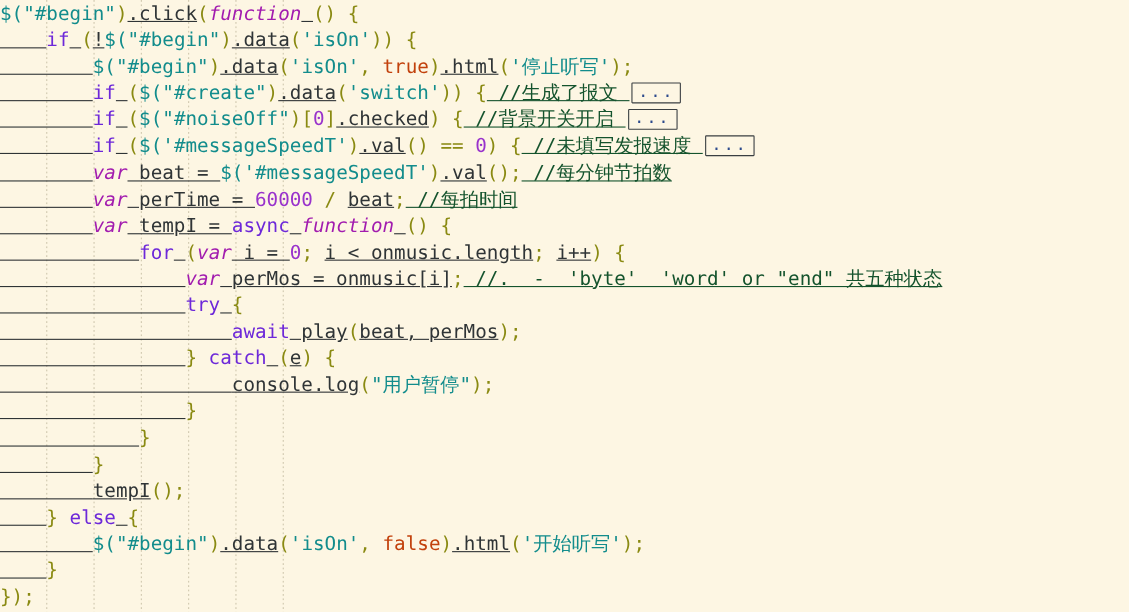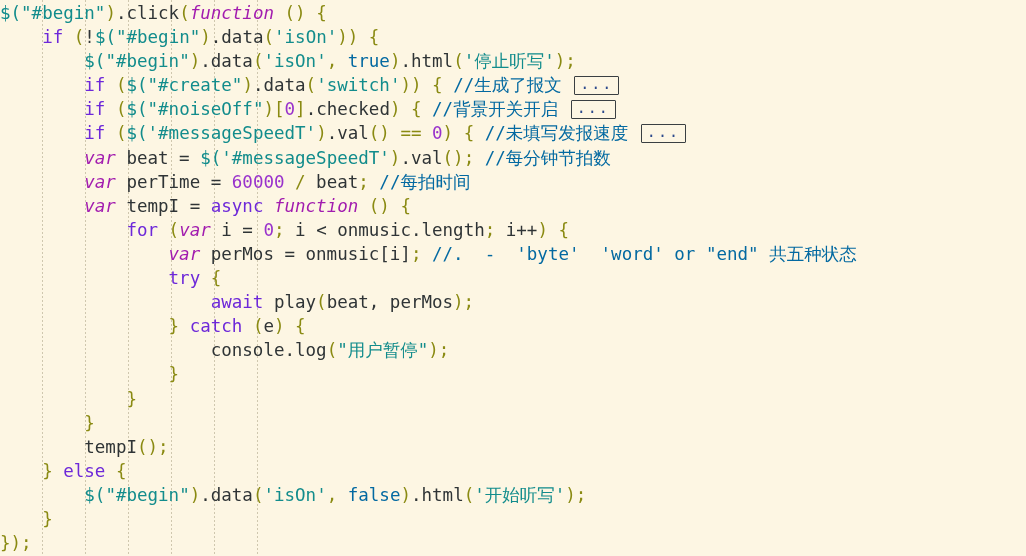--- a/index.html
+++ b/index.html
@@ -58,24 +58,24 @@
     display: block;
     height: 24.1px;
     white-space: pre;
   }
 
   
   .kw      { color: #6d28d9; }                        
   .kwv     { color: #a21caf; font-style: italic; }
   .str     { color: #128c8c; }                        
   .num     { color: #9932cc; }                        
-  .bool    { color: #0369a1; }                        
-  .cmt     { color: #0369a1; }                        
+  .bool    { color: #c2410c; }                        
+  .cmt     { color: #14532d; text-decoration: underline; }                        
   .punc    { color: #8a8a12; }                        
-  .ident   { color: #2f3436; }                        
+  .ident   { color: #2f3436; text-decoration: underline; }                        
   .dollar  { color: #128c8c; }
 
   
   .fold {
     display: inline-block;
     border: 1px solid #3a3f42;
     background: #fdf6e3;
     color: #2c4a8c;
     line-height: 12px;
     height: 14px;

